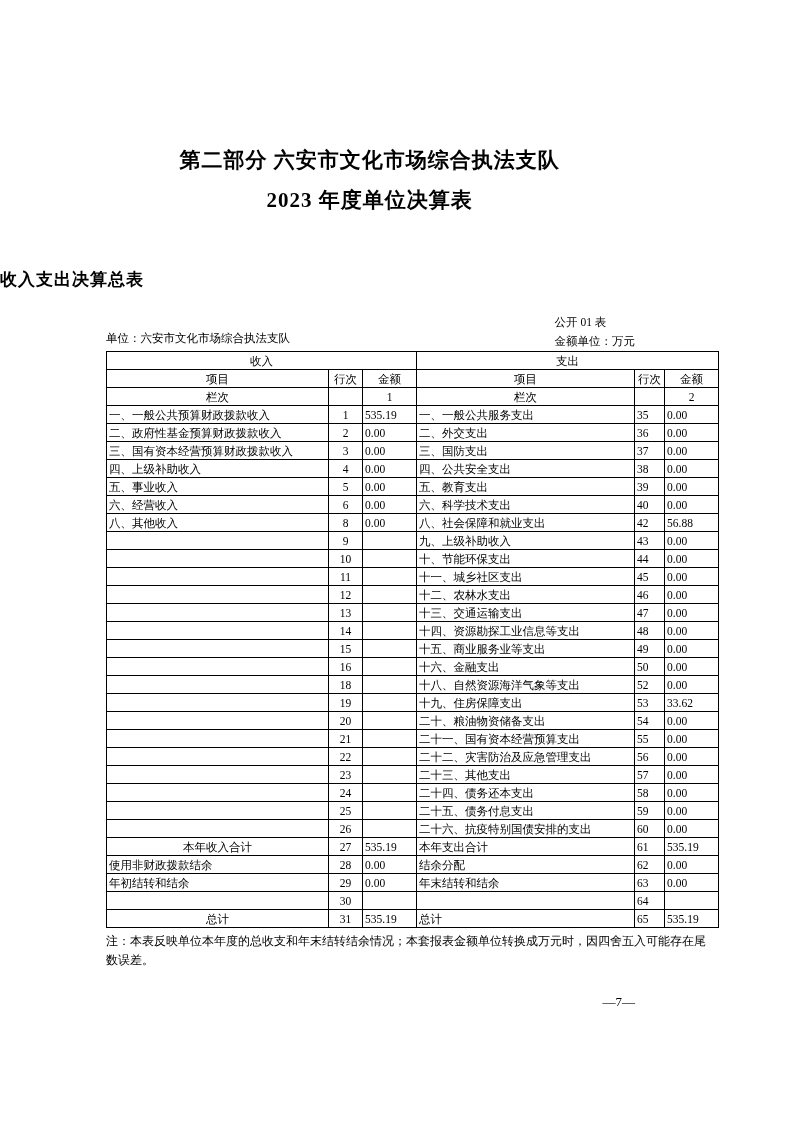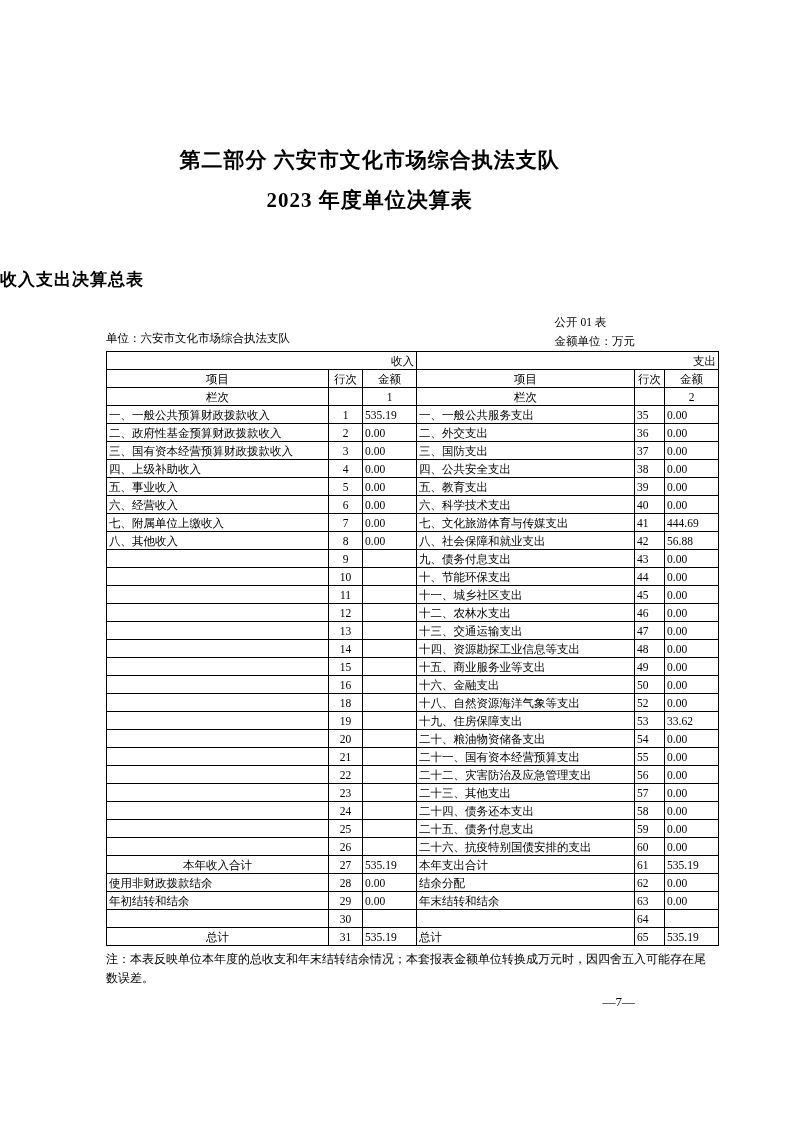--- a/index.html
+++ b/index.html
@@ -68,21 +68,21 @@
   table.main td, table.main th {
     border: 1px solid #000000;
     padding: 0 2px;
     height: 17px;
     line-height: 16px;
     font-weight: normal;
     vertical-align: middle;
     white-space: nowrap;
     overflow: hidden;
   }
-  .c-group { text-align: right; }
+  .c-group { text-align: center; }
   .c-hdr { text-align: center; }
   .c-item { text-align: left; padding-left: 3px; }
   .c-num  { text-align: left; padding-left: 3px; }
   .c-row  { text-align: left; padding-left: 3px; }
   .bold { font-weight: bold; }
   .center { text-align: center; }
   .note {
     margin-left: 106px;
     margin-top: 4px;
     width: 600px;
@@ -189,40 +189,32 @@
       </tr>
       <tr>
         <td class="c-item">六、经营收入</td>
         <td class="c-num center">6</td>
         <td class="c-row">0.00</td>
         <td class="c-item">六、科学技术支出</td>
         <td class="c-num">40</td>
         <td class="c-row">0.00</td>
       </tr>
       <tr>
-        <td class="c-item">七、附属单位上缴收入</td>
-        <td class="c-num center">7</td>
-        <td class="c-row">0.00</td>
-        <td class="c-item">七、文化旅游体育与传媒支出</td>
-        <td class="c-num">41</td>
-        <td class="c-row">444.69</td>
-      </tr>
-      <tr>
         <td class="c-item">八、其他收入</td>
         <td class="c-num center">8</td>
         <td class="c-row">0.00</td>
         <td class="c-item">八、社会保障和就业支出</td>
         <td class="c-num">42</td>
         <td class="c-row">56.88</td>
       </tr>
       <tr>
         <td class="c-item"></td>
         <td class="c-num center">9</td>
         <td class="c-row"></td>
-        <td class="c-item">九、债务付息支出</td>
+        <td class="c-item">九、上级补助收入</td>
         <td class="c-num">43</td>
         <td class="c-row">0.00</td>
       </tr>
       <tr>
         <td class="c-item"></td>
         <td class="c-num center">10</td>
         <td class="c-row"></td>
         <td class="c-item">十、节能环保支出</td>
         <td class="c-num">44</td>
         <td class="c-row">0.00</td>

